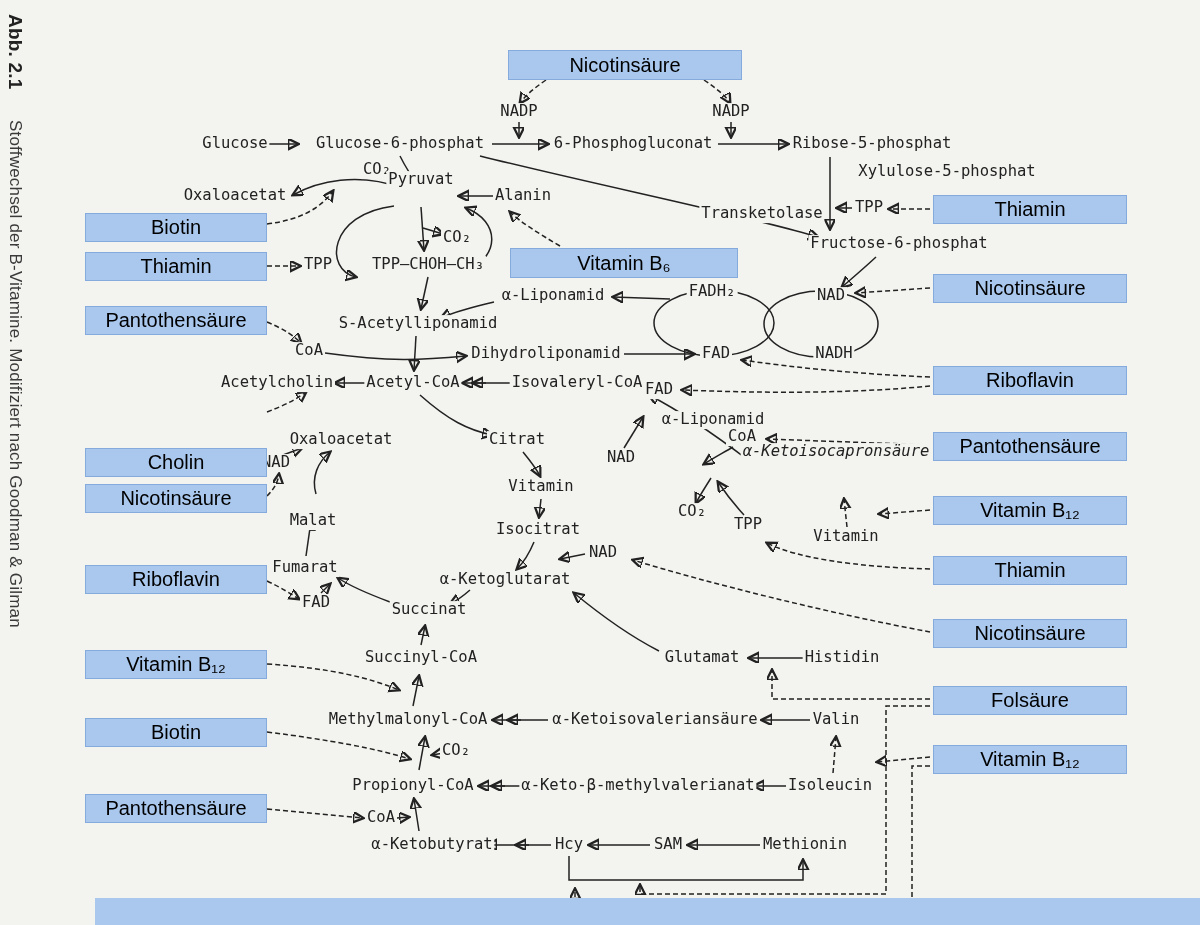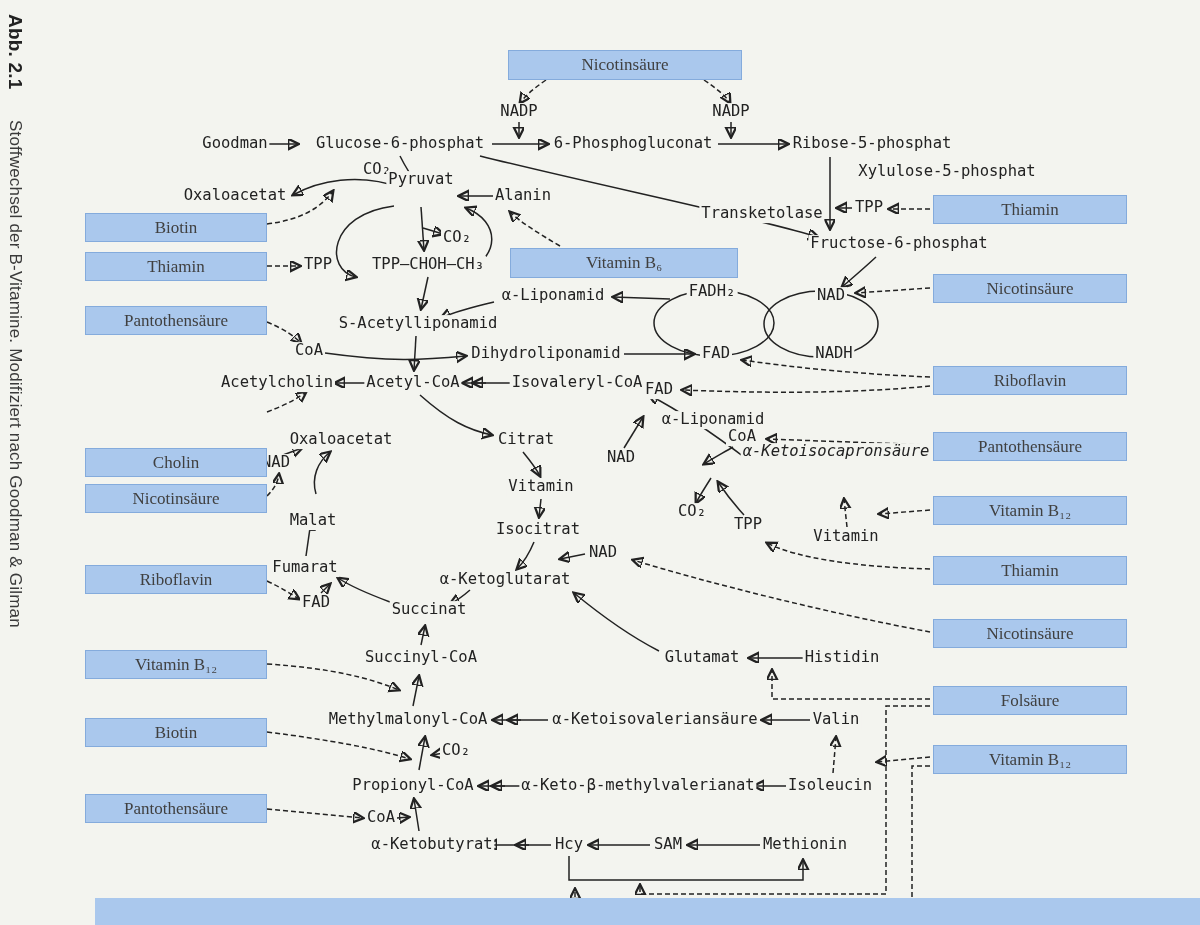--- a/index.html
+++ b/index.html
@@ -10,22 +10,22 @@
   #stage{position:relative;width:1200px;height:925px;background:var(--paper);
          overflow:hidden;font-family:"DejaVu Sans Mono",monospace;}
   #arrows{position:absolute;left:0;top:0;z-index:1;}
   #arrows path, #arrows ellipse{fill:none;stroke:var(--ink);stroke-width:1.5px;}
   #arrows g.dashed path{stroke-dasharray:5 3;}
   .node{position:absolute;transform:translate(-50%,-50%);white-space:nowrap;
         font-size:15.5px;line-height:1.15;color:var(--ink);
         background:var(--paper);padding:0 2px;z-index:2;}
   .vbox{position:absolute;display:flex;align-items:center;justify-content:center;
         background:var(--box-fill);border:1px solid var(--box-border);
-        font-family:Liberation Serif, serif;font-size:17px;font-weight:500;
-        color:#404040;z-index:3;white-space:nowrap;}
+        font-family:Liberation Sans, sans-serif;font-size:20px;font-weight:500;
+        color:#000000;z-index:3;white-space:nowrap;}
   #caption{position:absolute;left:4px;top:14px;height:900px;z-index:4;
            writing-mode:vertical-rl;font-family:"Liberation Sans",sans-serif;
            color:var(--cap);letter-spacing:0.2px;}
   #caption .cap-label{font-weight:bold;font-size:19px;color:#222;}
   #caption .cap-title{font-size:17px;padding-top:26px;}
   #bottom-bar{position:absolute;left:95px;right:0;top:898px;height:27px;
               background:var(--bar);z-index:2;}
 </style>
 </head>
 <body>
@@ -131,21 +131,21 @@
       <path d="M267 732 C330 740 374 748 410 759" marker-end="url(#ah)"></path>
       <path d="M930 757 L877 762" marker-end="url(#ah)"></path>
       <path d="M930 766 L912 766 L912 906 L575 906 L575 889" marker-end="url(#ah)"></path>
       <path d="M267 809 C310 813 340 816 363 818" marker-end="url(#ah)"></path>
       <path d="M847 527 L844 499" marker-end="url(#ah)"></path>
       <path d="M833 773 L836 737" marker-end="url(#ah)"></path>
     </g>
   </svg>
 
   <div id="nodes">
-      <div class="node" style="left: 235px; top: 144px;">Goodman</div>
+      <div class="node" style="left: 235px; top: 144px;">Glucose</div>
       <div class="node" style="left: 400px; top: 144px;">Glucose-6-phosphat</div>
       <div class="node" style="left: 633px; top: 144px;">6-Phosphogluconat</div>
       <div class="node" style="left: 872px; top: 144px;">Ribose-5-phosphat</div>
       <div class="node" style="left: 519px; top: 112px;">NADP</div>
       <div class="node" style="left: 731px; top: 112px;">NADP</div>
       <div class="node" style="left: 762px; top: 186px; margin-top: 28px;">Transketolase</div>
       <div class="node" style="left: 947px; top: 172px;">Xylulose-5-phosphat</div>
       <div class="node" style="left: 235px; top: 196px;">Oxaloacetat</div>
       <div class="node" style="left: 377px; top: 170px;">CO₂</div>
       <div class="node" style="left: 421px; top: 180px;">Pyruvat</div>
@@ -162,21 +162,21 @@
       <div class="node" style="left: 309px; top: 351px;">CoA</div>
       <div class="node" style="left: 546px; top: 354px;">Dihydroliponamid</div>
       <div class="node" style="left: 716px; top: 354px;">FAD</div>
       <div class="node" style="left: 834px; top: 354px;">NADH</div>
       <div class="node" style="left: 277px; top: 383px;">Acetylcholin</div>
       <div class="node" style="left: 413px; top: 383px;">Acetyl-CoA</div>
       <div class="node" style="left: 577px; top: 383px;">Isovaleryl-CoA</div>
       <div class="node" style="left: 659px; top: 390px;">FAD</div>
       <div class="node" style="left: 713px; top: 420px;">α-Liponamid</div>
       <div class="node" style="left: 341px; top: 440px;">Oxaloacetat</div>
-      <div class="node" style="left: 517px; top: 440px; margin-left: 9px;">Citrat</div>
+      <div class="node" style="left: 517px; top: 440px;">Citrat</div>
       <div class="node" style="left: 742px; top: 437px;">CoA</div>
       <div class="node" style="left: 276px; top: 463px;">NAD</div>
       <div class="node" style="left: 621px; top: 458px;">NAD</div>
       <div class="node" style="left: 836px; top: 452px; font-style: italic;">α-Ketoisocapronsäure</div>
       <div class="node" style="left: 313px; top: 521px;">Malat</div>
       <div class="node" style="left: 541px; top: 487px;">Vitamin</div>
       <div class="node" style="left: 692px; top: 512px;">CO₂</div>
       <div class="node" style="left: 748px; top: 525px;">TPP</div>
       <div class="node" style="left: 846px; top: 537px;">Vitamin</div>
       <div class="node" style="left: 538px; top: 530px;">Isocitrat</div>

